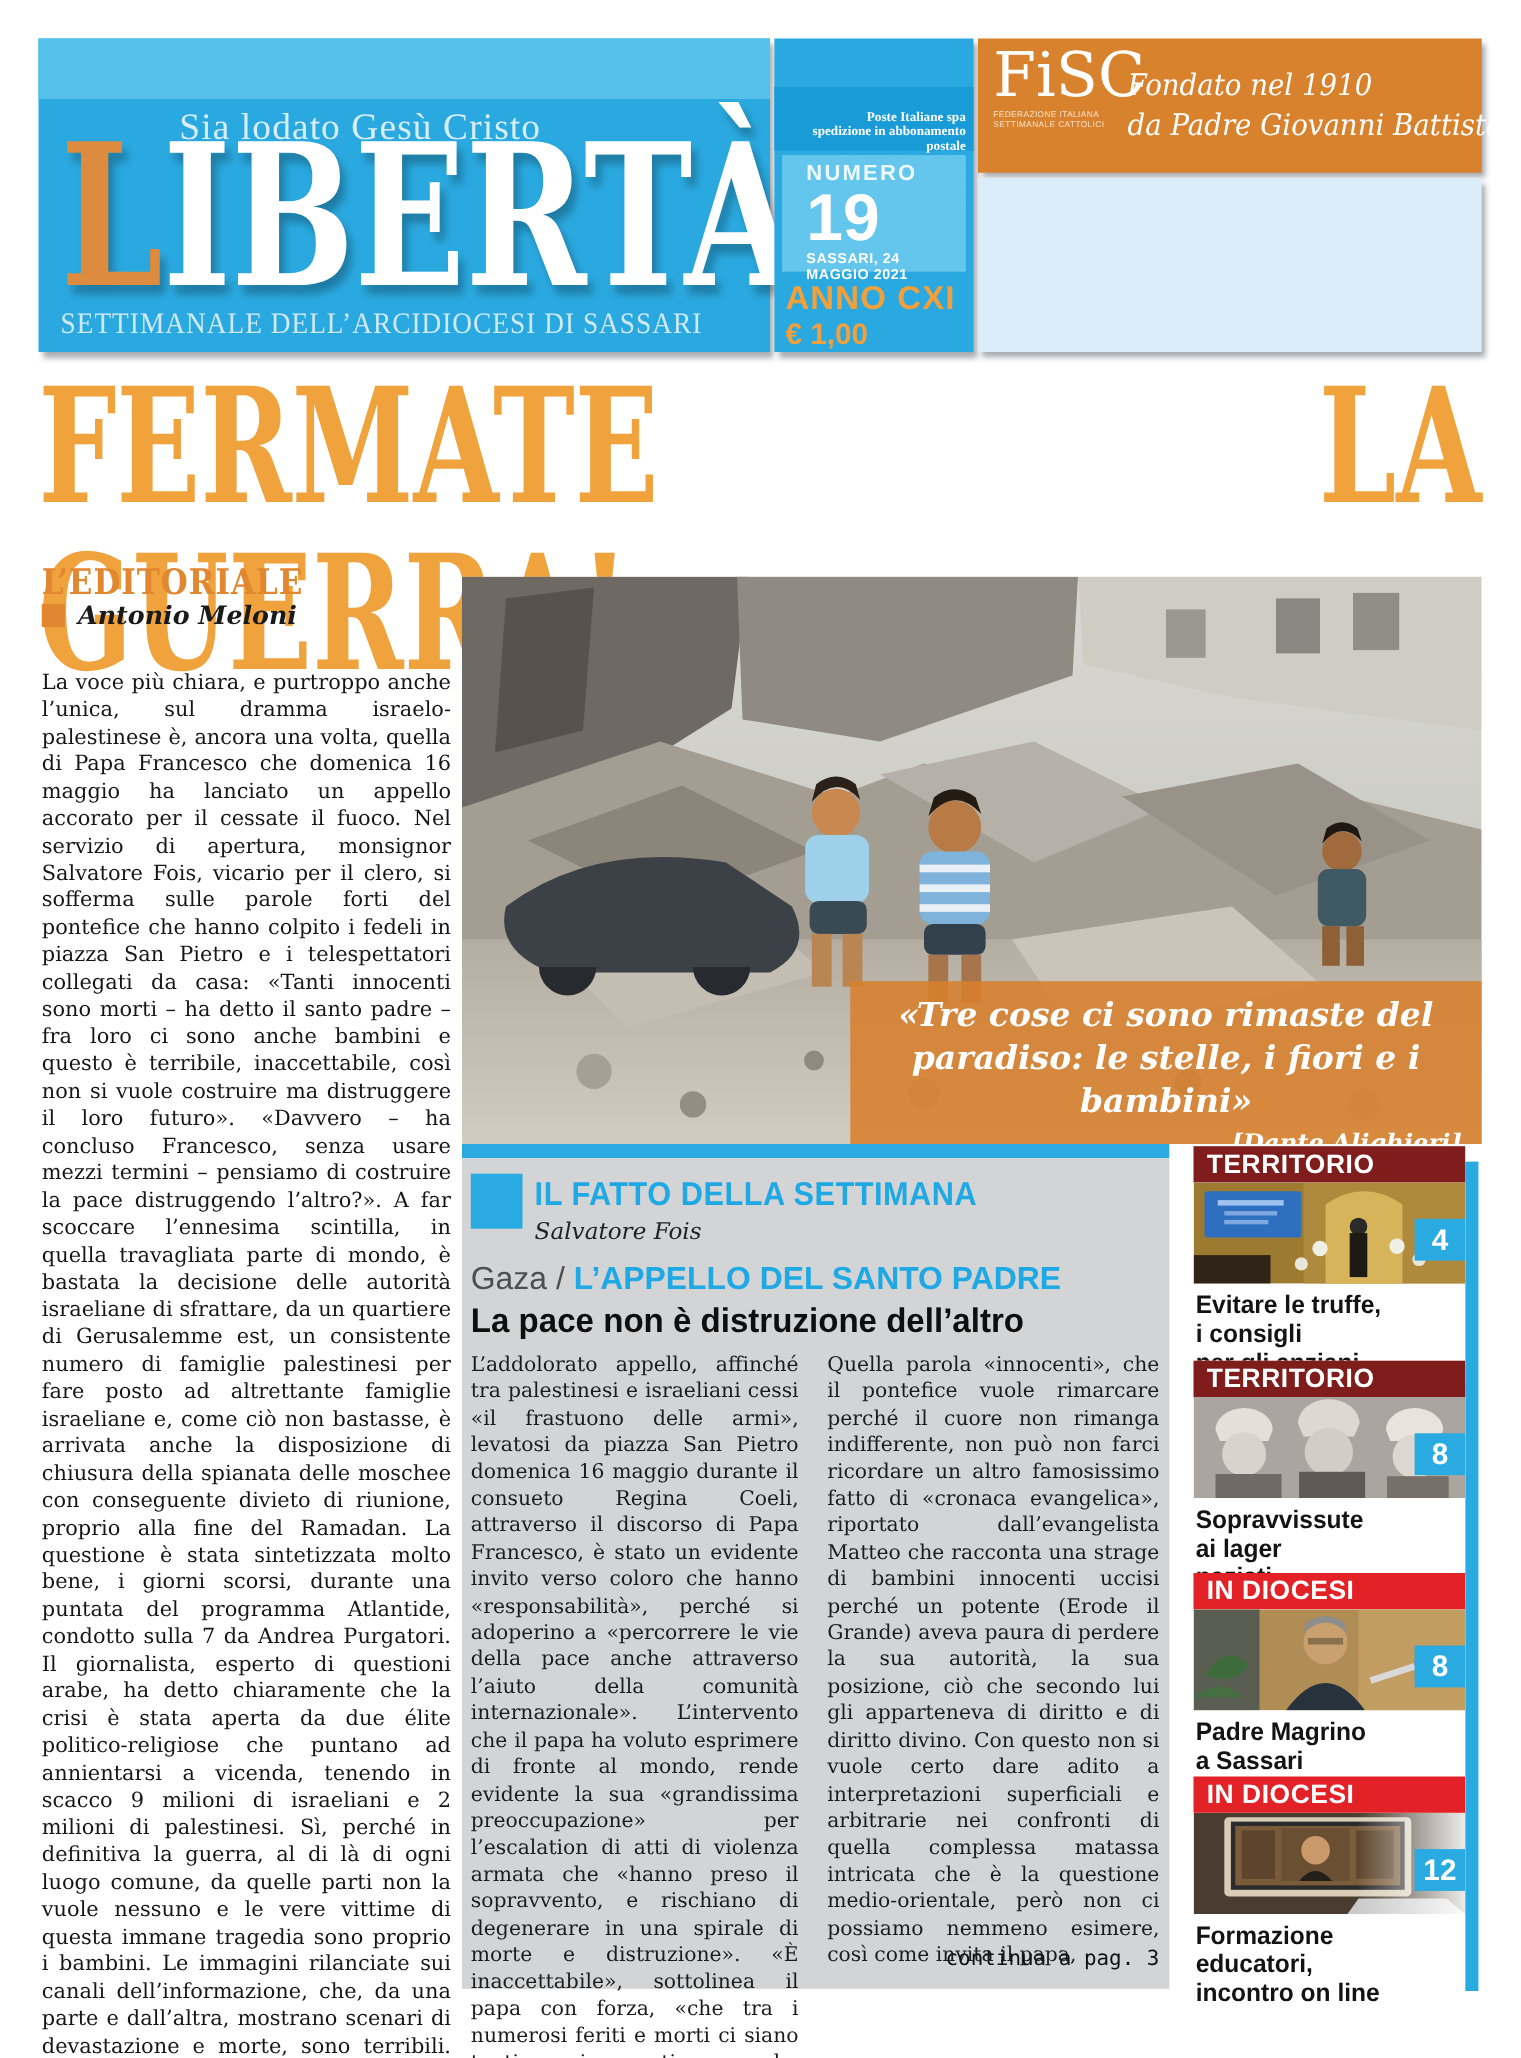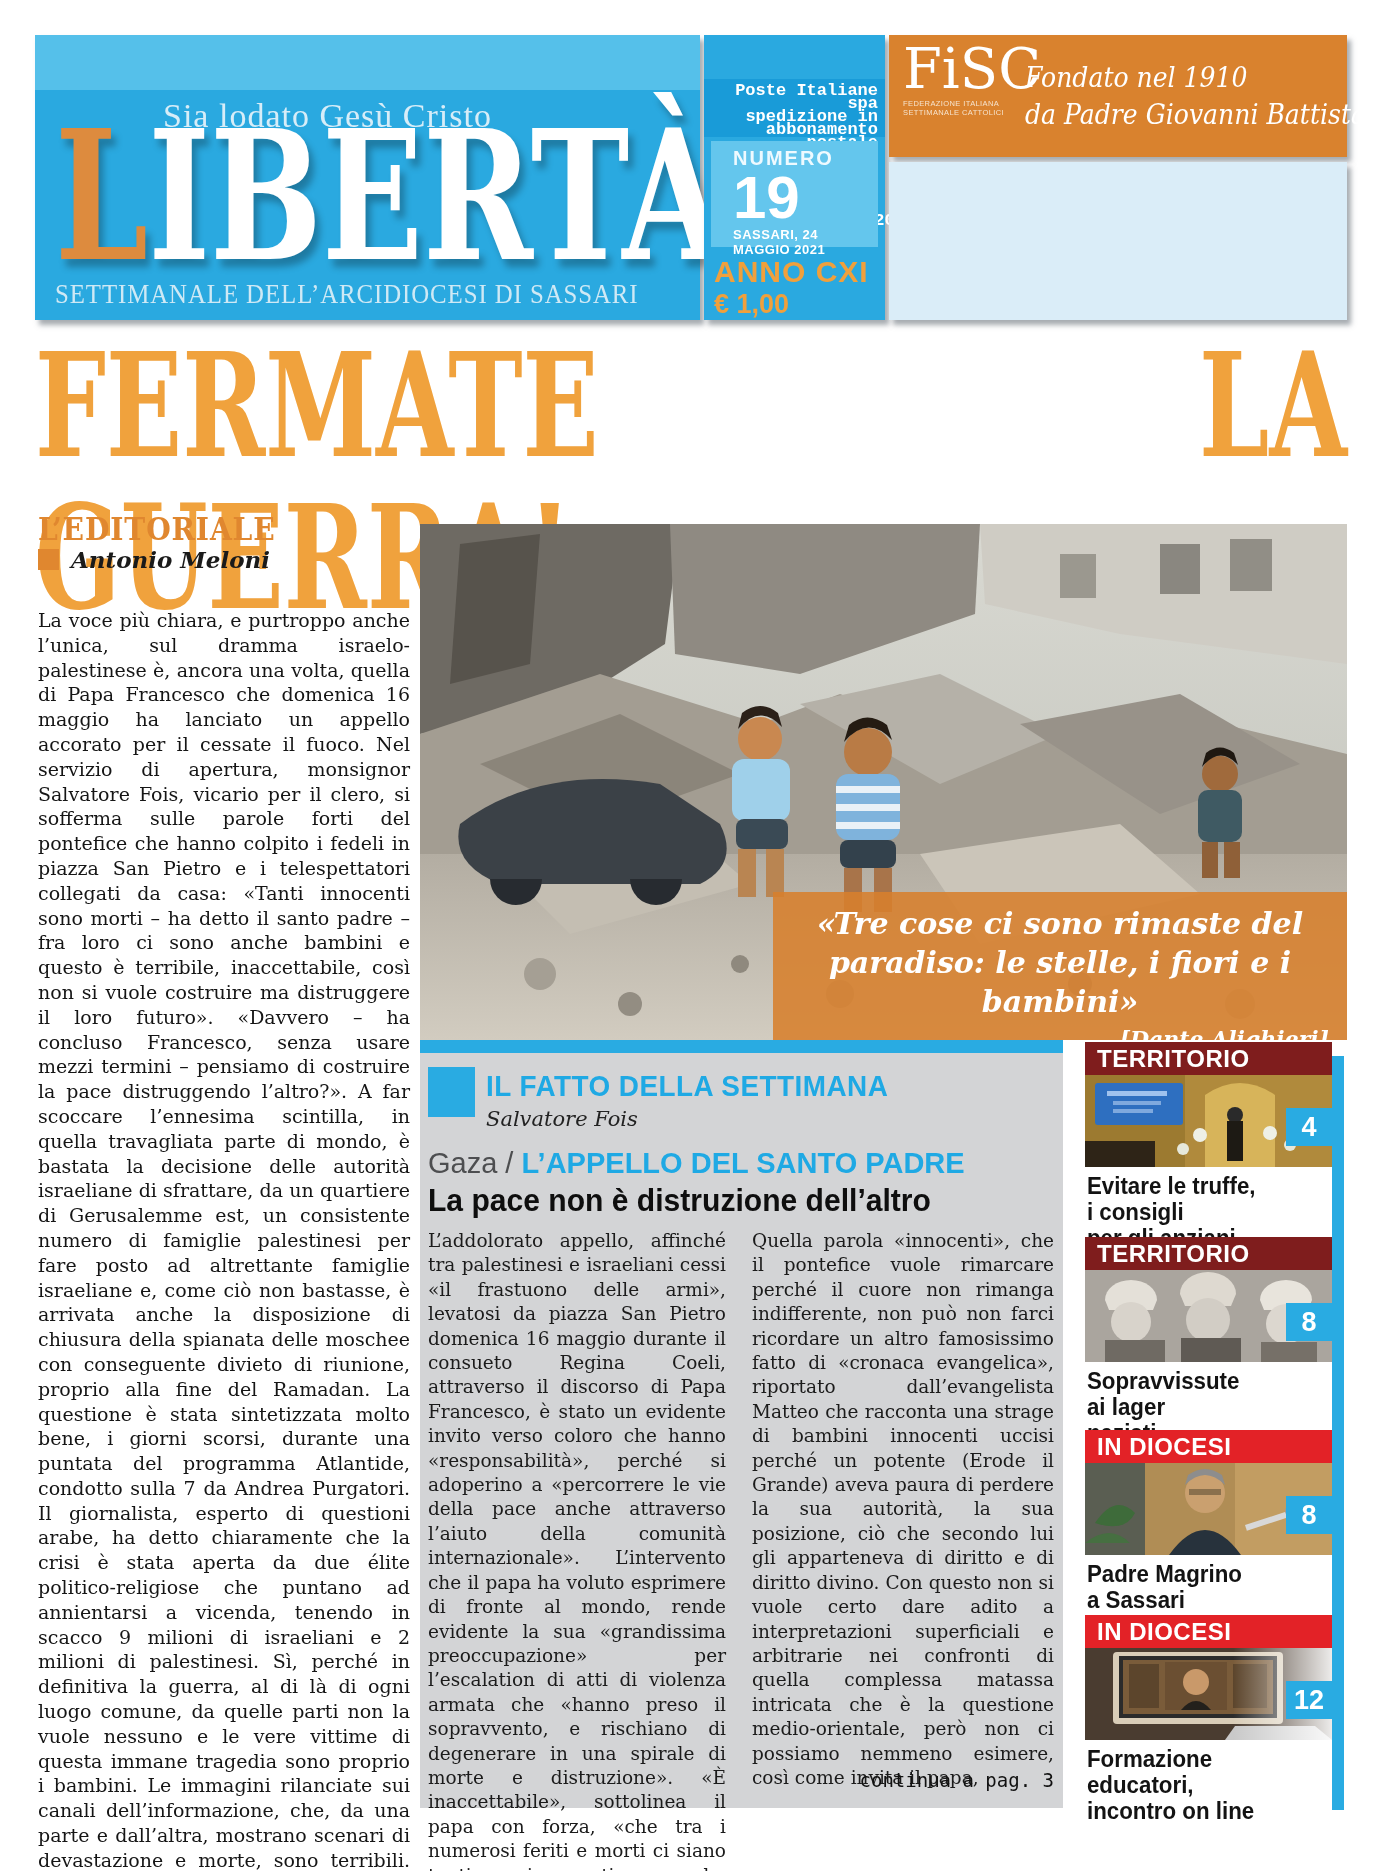--- a/index.html
+++ b/index.html
@@ -19,22 +19,22 @@
           transform-origin:top left; text-shadow:5px 6px 7px rgba(0,0,0,.28); }
   .logo .ini { color:#dd8b3e; }
   .logo .rest { color:#ffffff; }
   .mast-sub { position:absolute; left:20px; bottom:10px; font-family:"Liberation Serif",serif;
               font-size:27px; color:#cfe9f5; letter-spacing:1px; white-space:nowrap;
               transform:scaleX(0.92); transform-origin:left bottom; }
 
   .mast-mid { left:704px; top:35px; width:181px; height:285px; background:#2aa9e0;
               box-shadow:4px 5px 5px rgba(80,90,100,.5); }
   .postal { position:absolute; left:0; top:44px; width:100%; height:58px; background:#199bd8;
-            color:#fff; font-family:Liberation Mono, monospace; font-weight:bold;
-            font-size:17px; line-height:13px; text-align:right; padding:5px 7px; }
+            color:#fff; font-family:Liberation Serif, serif; font-weight:bold;
+            font-size:12px; line-height:13px; text-align:right; padding:21px 7px; }
   .numero-box { position:absolute; left:7px; top:106px; width:167px; height:106px;
                 background:#64c6ed; color:#fff; padding:6px 22px;
                 font-family:"Liberation Sans",sans-serif; }
   .numero-label { font-size:20px; font-weight:bold; letter-spacing:2px; color:#eefaff; }
   .numero-num { font-size:60px; font-weight:bold; line-height:.92; }
   .dateline { font-size:13px; font-weight:bold; letter-spacing:.5px; margin-top:2px; }
   .anno { position:absolute; left:10px; top:220px; font-family:"Liberation Sans",sans-serif;
           font-weight:bold; font-size:30px; color:#f0a03c; letter-spacing:1px; }
   .price { position:absolute; left:10px; top:254px; font-family:"Liberation Sans",sans-serif;
            font-weight:bold; font-size:27px; color:#f0a03c; }

